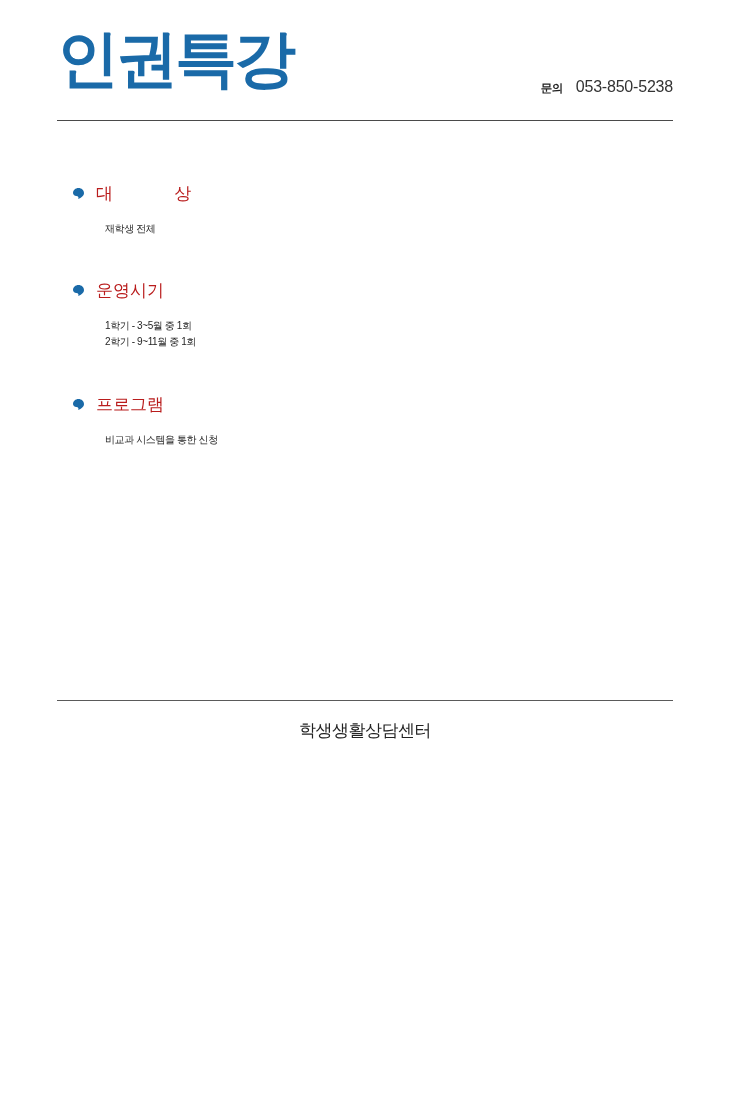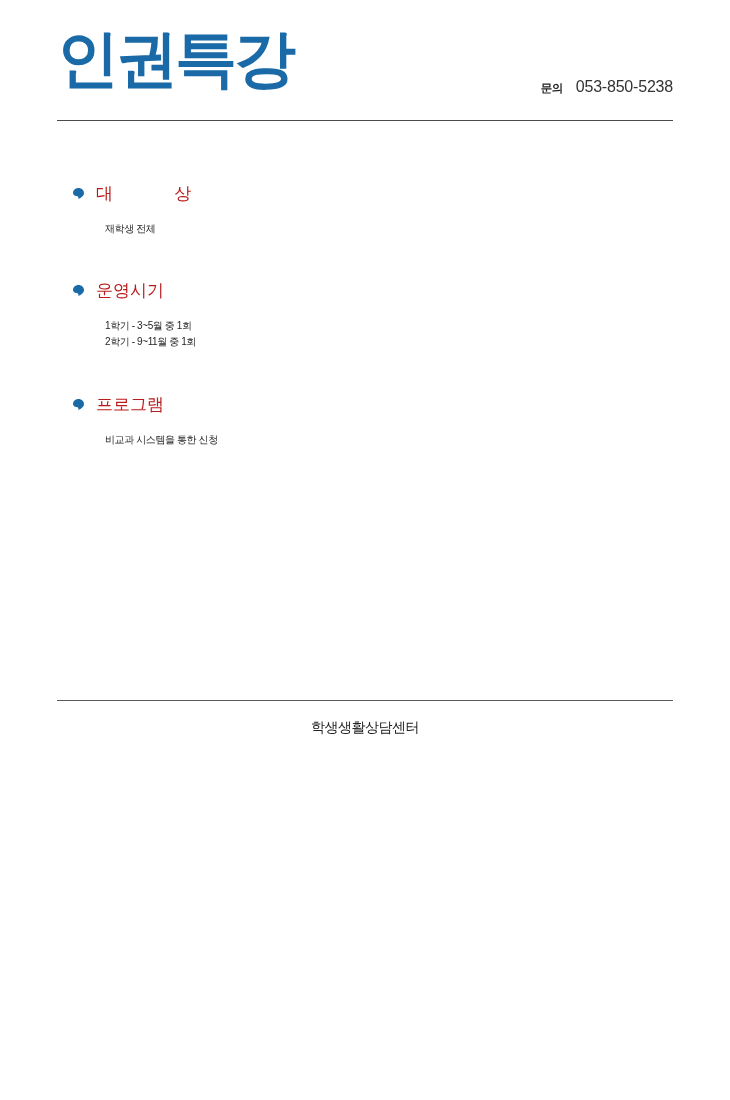--- a/index.html
+++ b/index.html
@@ -132,21 +132,21 @@
     top: 700px;
   }
   .footer-rule {
     height: 1px;
     background: #5a5a5a;
     width: 100%;
   }
   .footer-text {
     margin-top: 18px;
     text-align: center;
-    font-size: 14px;
+    font-size: 17px;
     letter-spacing: -0.5px;
     color: #222222;
   }
 </style>
 </head>
 <body>
 
 <div class="page">
 
   <div class="header">

